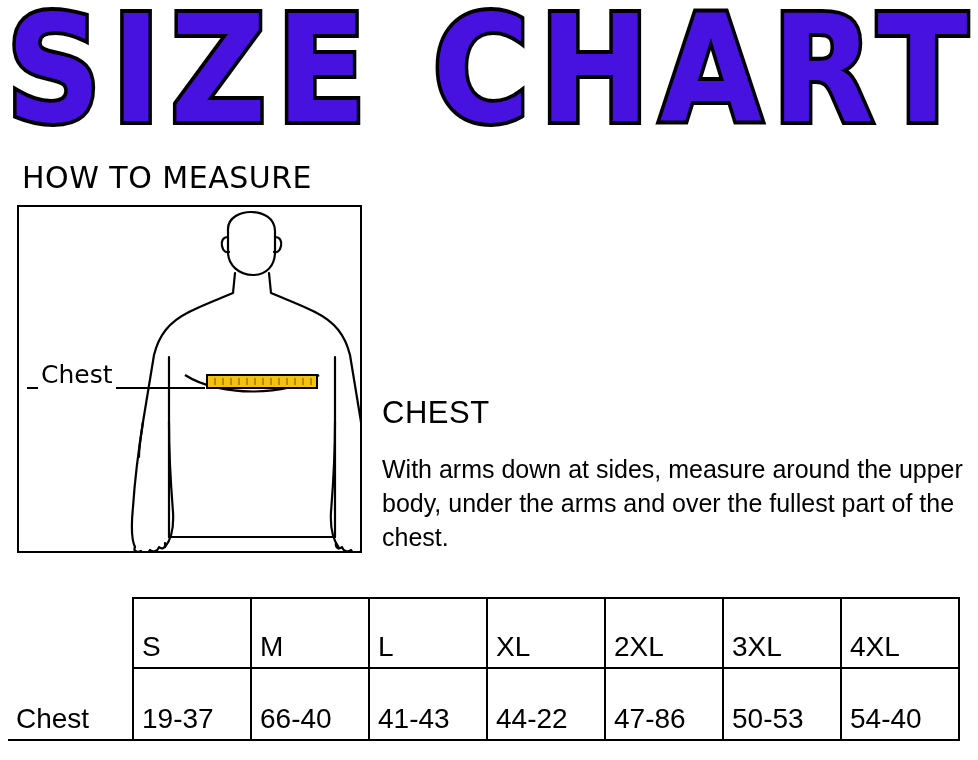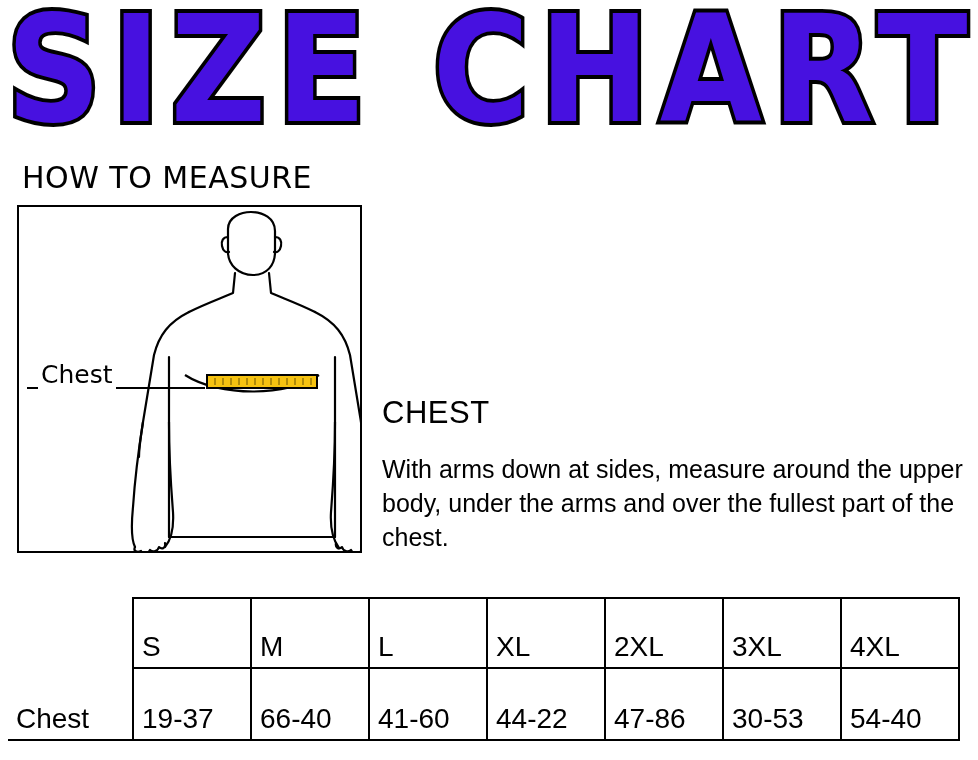--- a/index.html
+++ b/index.html
@@ -203,20 +203,20 @@
     <td class="size-col">L</td>
     <td class="size-col">XL</td>
     <td class="size-col">2XL</td>
     <td class="size-col">3XL</td>
     <td class="size-col">4XL</td>
   </tr>
   <tr class="data-row">
     <td class="label-col">Chest</td>
     <td class="size-col">19-37</td>
     <td class="size-col">66-40</td>
-    <td class="size-col">41-60</td>
+    <td class="size-col">41-43</td>
     <td class="size-col">44-22</td>
     <td class="size-col">47-86</td>
-    <td class="size-col">30-53</td>
+    <td class="size-col">50-53</td>
     <td class="size-col">54-40</td>
   </tr>
 </tbody>
   </table>
 
 </body></html>

